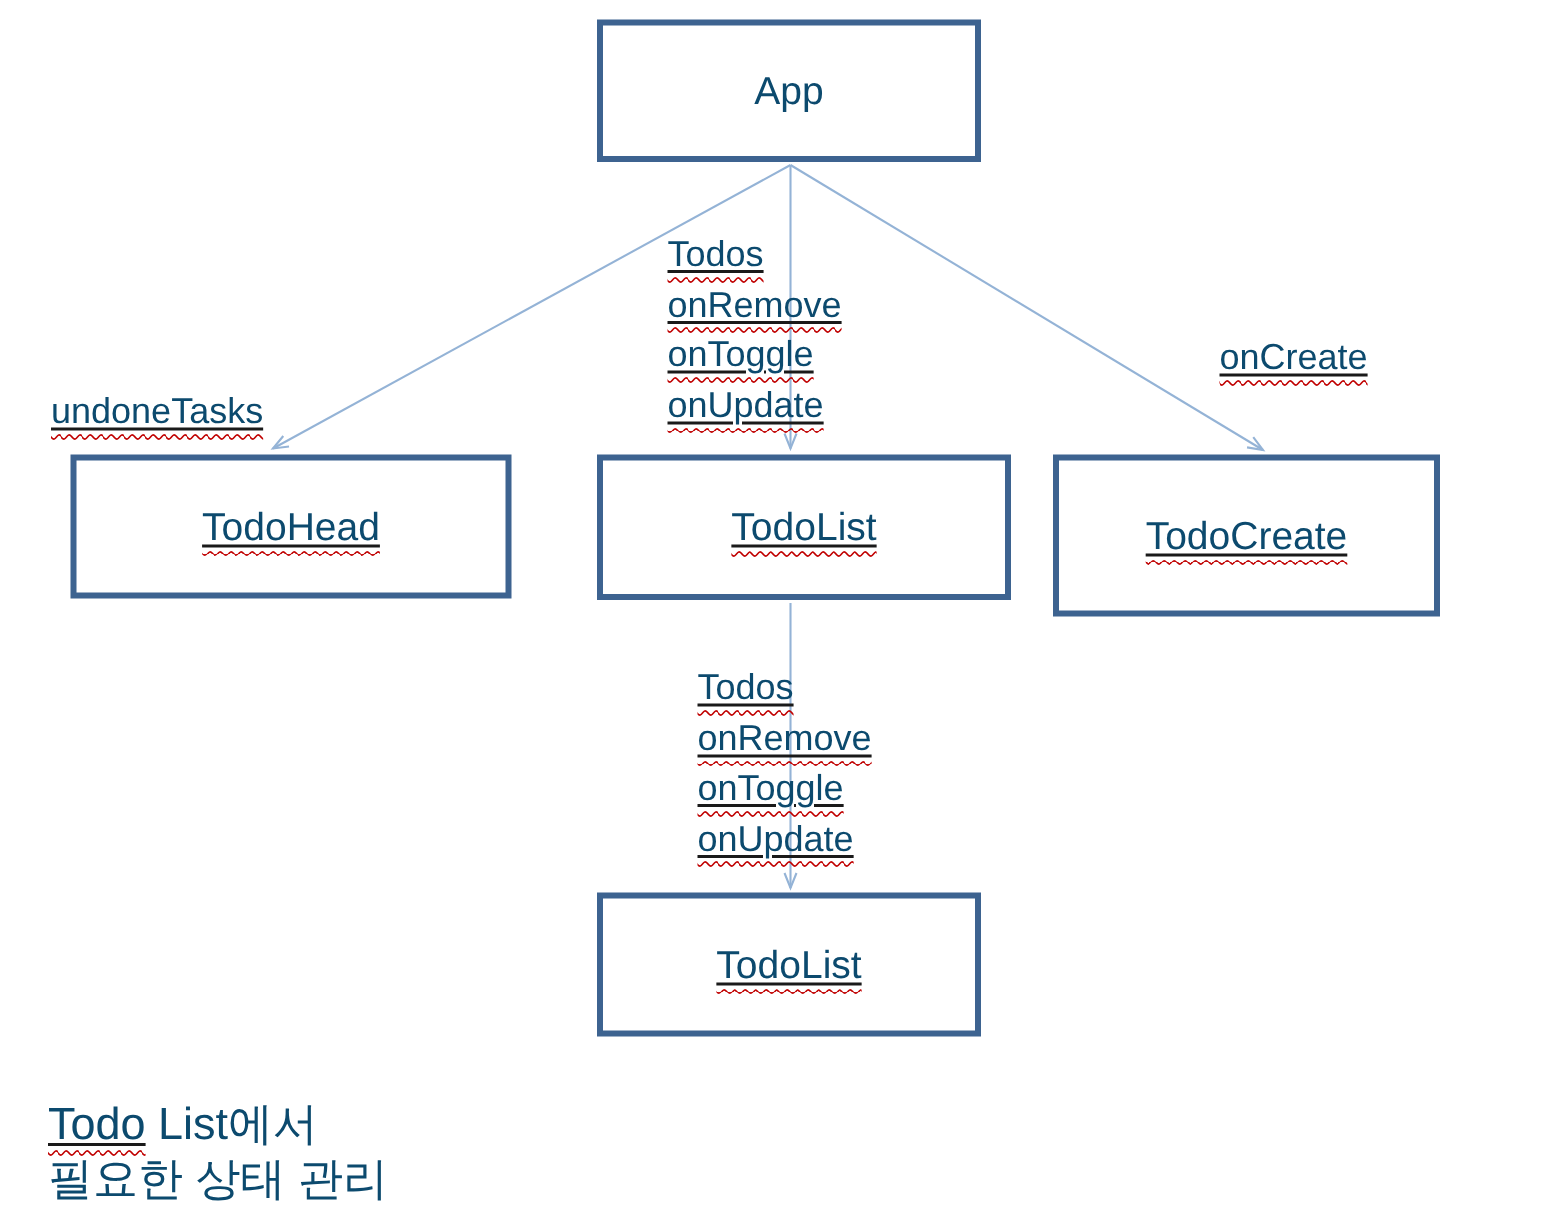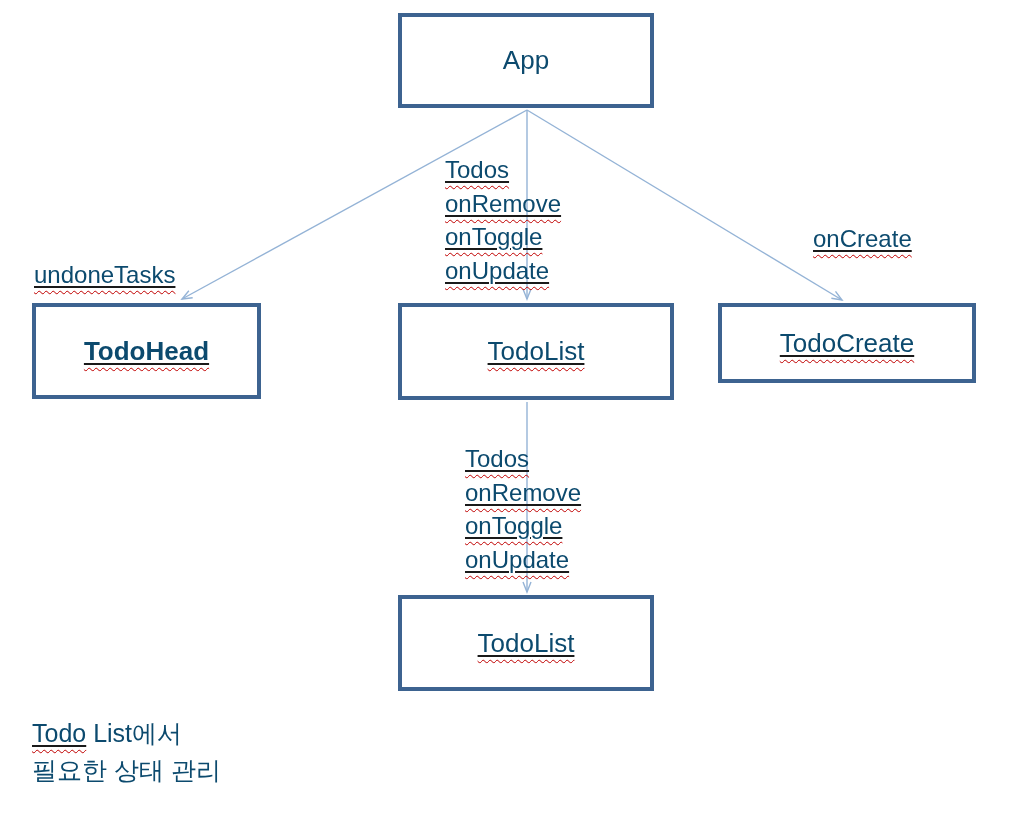--- a/index.html
+++ b/index.html
@@ -38,22 +38,22 @@
   .edge-label {
     position: absolute;
     font-size: 24px;
     line-height: 33.5px;
     white-space: nowrap;
     z-index: 3;
   }
   .note {
     position: absolute;
     left: 32px;
-    top: 715px;
-    font-size: 25px;
+    top: 731px;
+    font-size: 30px;
     line-height: 37px;
     white-space: nowrap;
     z-index: 3;
   }
   
   .u {
     text-decoration-line: underline;
     text-decoration-color: #1a1a1a;
     text-decoration-thickness: 1.5px;
     text-underline-offset: 3px;
@@ -61,23 +61,23 @@
   
   .sq {
     text-decoration-line: underline;
     text-decoration-style: wavy;
     text-decoration-color: #c00000;
     text-decoration-thickness: 1px;
     text-underline-offset: 7px;
   }
   
   #node-app        { left: 398px; top: 13px;  width: 256px; height: 95px; }
-  #node-todo-head  { left: 32px;  top: 303px; width: 229px; height: 96px; font-weight: bold; }
+  #node-todo-head  { left: 47px;  top: 303px; width: 294px; height: 96px; }
   #node-todo-list  { left: 398px; top: 303px; width: 276px; height: 97px; }
-  #node-todo-create{ left: 718px; top: 303px; width: 258px; height: 80px; }
+  #node-todo-create{ left: 702px; top: 303px; width: 258px; height: 108px; }
   #node-todo-item  { left: 398px; top: 595px; width: 256px; height: 96px; }
   
   #lbl-undone   { left: 14px;  top: 258px; margin-left: 20px; }
   #lbl-props-top{ left: 445px; top: 153px; }
   #lbl-oncreate { left: 813px; top: 222px; }
   #lbl-props-mid{ left: 465px; top: 442px; }
 </style>
 </head>
 <body>
 

